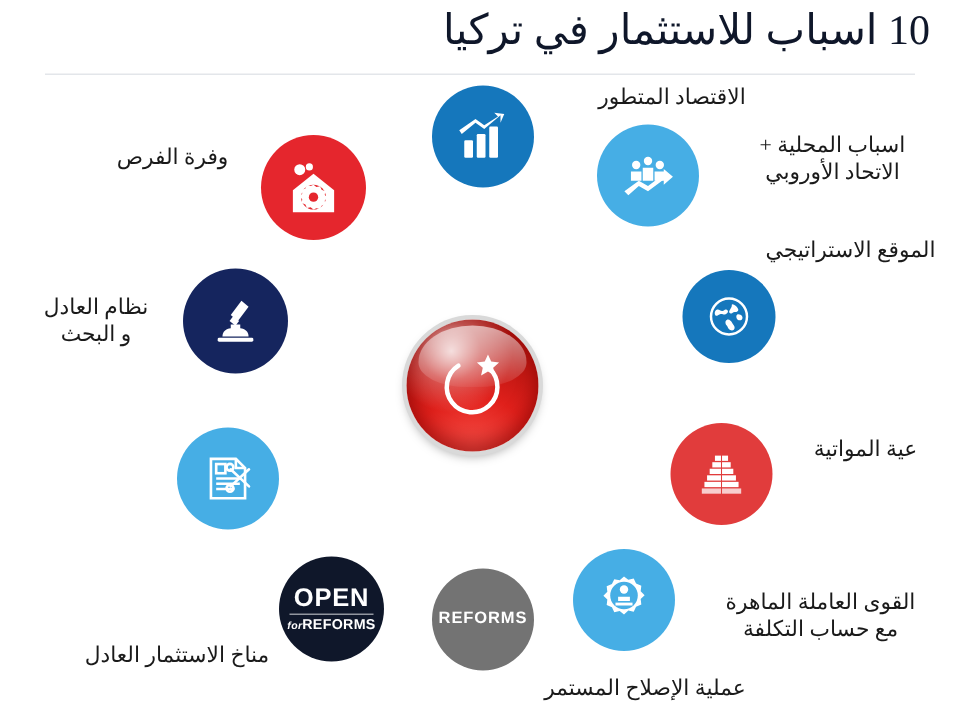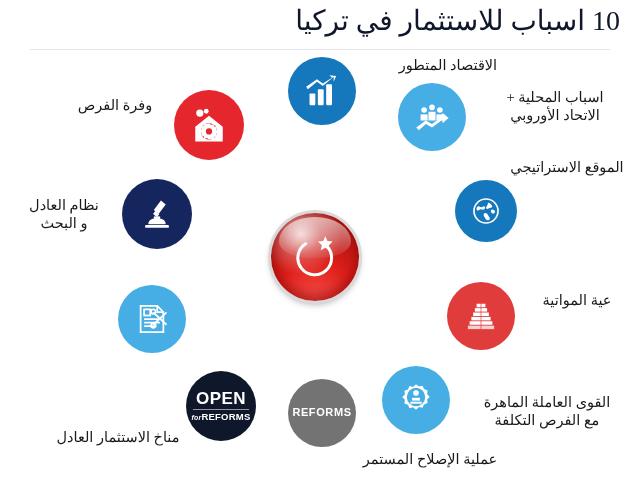--- a/index.html
+++ b/index.html
@@ -173,21 +173,21 @@
         <g fill="#ffffff">
           <circle cx="24" cy="16" r="3.2"></circle>
           <path d="M19.5 21.5h9v3.2h-9z"></path>
           <rect x="17.5" y="26" width="13" height="2.2"></rect>
         </g>
       </svg>
     </span>
   </div>
   <div class="label r" style="left:460px;top:393px;width:174px;">
     <div>القوى العاملة الماهرة</div>
-    <div>مع الفرص التكلفة</div>
+    <div>مع حساب التكلفة</div>
   </div>
 
   <div class="node" style="left:288px;top:379px;width:68px;height:68px;background:#737373;">
     <div class="badge-text reforms-main">REFORMS</div>
   </div>
   <div class="label r" style="left:330px;top:450px;width:200px;">عملية الإصلاح المستمر</div>
 
   <div class="node" style="left:186px;top:371px;width:70px;height:70px;background:#0f172a;">
     <div style="width:100%;">
       <div class="badge-text open-main">OPEN</div>

